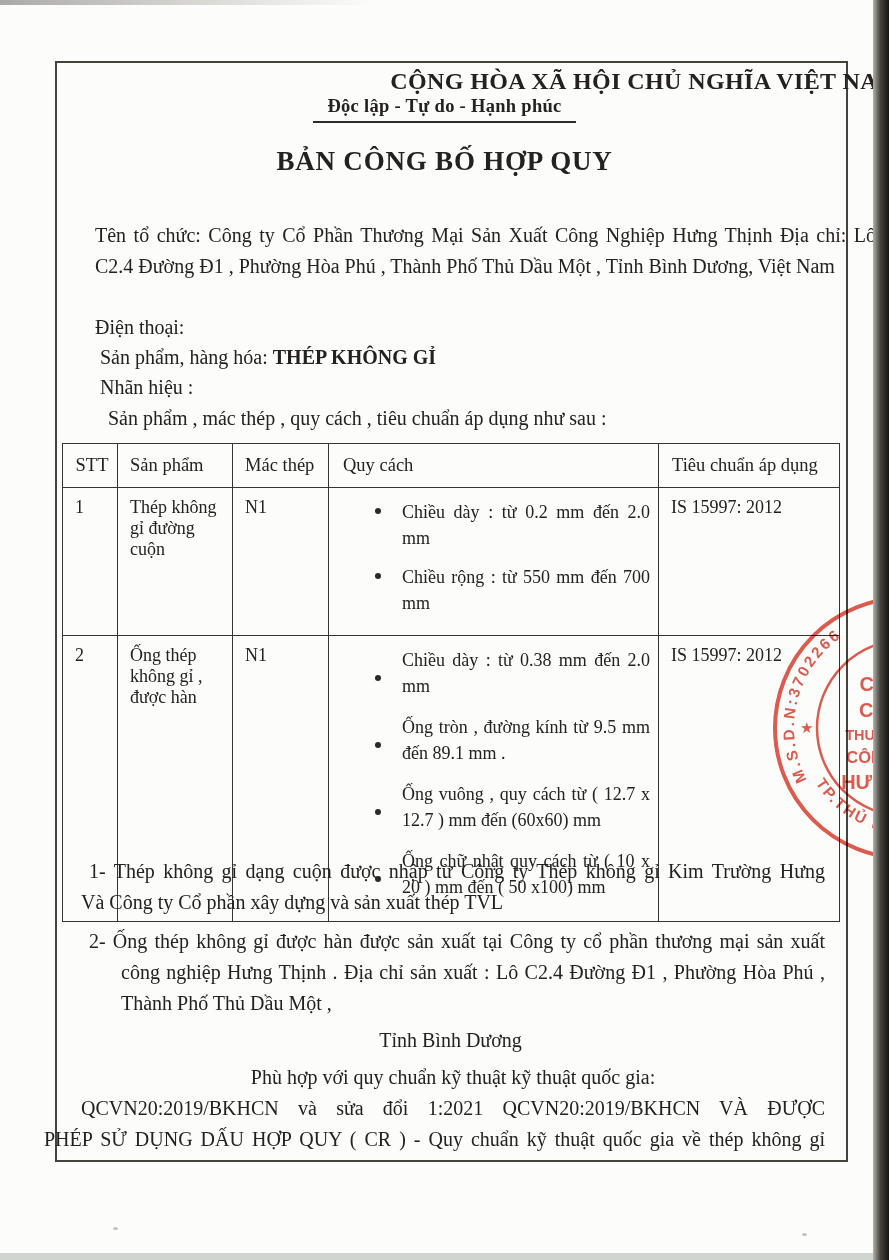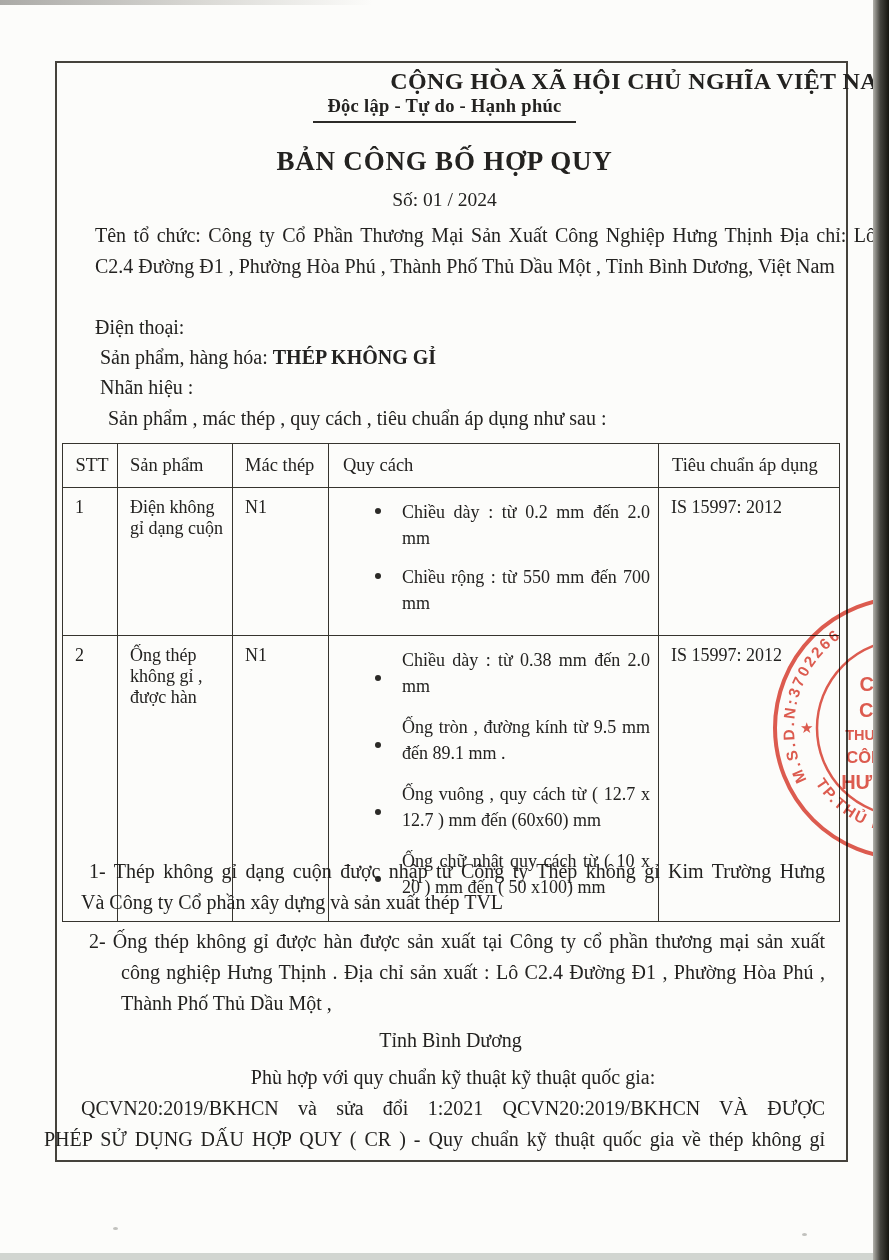--- a/index.html
+++ b/index.html
@@ -78,21 +78,20 @@
 <div class="page">
 
   <div class="frame"></div>
 
   <div class="nat1">CỘNG HÒA XÃ HỘI CHỦ NGHĨA VIỆT NAM</div>
   <div class="nat2wrap">
     <span class="nat2">Độc lập - Tự do - Hạnh phúc</span>
   </div>
 
   <div class="doctitle">BẢN CÔNG BỐ HỢP QUY</div>
-  <div class="docnum">Số: 01 / 2024</div>
 
   <div class="para p-org">Tên tổ chức: Công ty Cổ Phần Thương Mại Sản Xuất Công Nghiệp Hưng Thịnh Địa chỉ: Lô C2.4 Đường Đ1 , Phường Hòa Phú , Thành Phố Thủ Dầu Một , Tỉnh Bình Dương, Việt Nam</div>
   <div class="para p-phone">Điện thoại:</div>
   <div class="para p-product"><span>Sản phẩm, hàng hóa: </span><span class="bold">THÉP KHÔNG GỈ</span></div>
   <div class="para p-brand">Nhãn hiệu :</div>
   <div class="para p-intro">Sản phẩm , mác thép , quy cách , tiêu chuẩn áp dụng như sau :</div>
 
   <table class="spec">
     <colgroup>
       <col style="width:55px">
@@ -104,21 +103,21 @@
     <tbody>
         <tr>
       <th style="text-align:center;">STT</th>
       <th>Sản phẩm</th>
       <th>Mác thép</th>
       <th style="padding-left:14px;">Quy cách</th>
       <th style="padding-left:13px;">Tiêu chuẩn áp dụng</th>
     </tr>
     <tr class="r1">
       <td class="c-stt">1</td>
-      <td class="c-sp">Điện không gỉ dạng cuộn</td>
+      <td class="c-sp">Thép không gỉ đường cuộn</td>
       <td class="c-mac">N1</td>
       <td class="c-qc">
         <ul class="qc">
           <li>
             <span class="dot"></span>
             <span class="qc-text">Chiều dày : từ 0.2 mm đến 2.0 mm</span>
               </li>
           <li>
             <span class="dot"></span>
             <span class="qc-text">Chiều rộng : từ 550 mm đến 700 mm</span>

